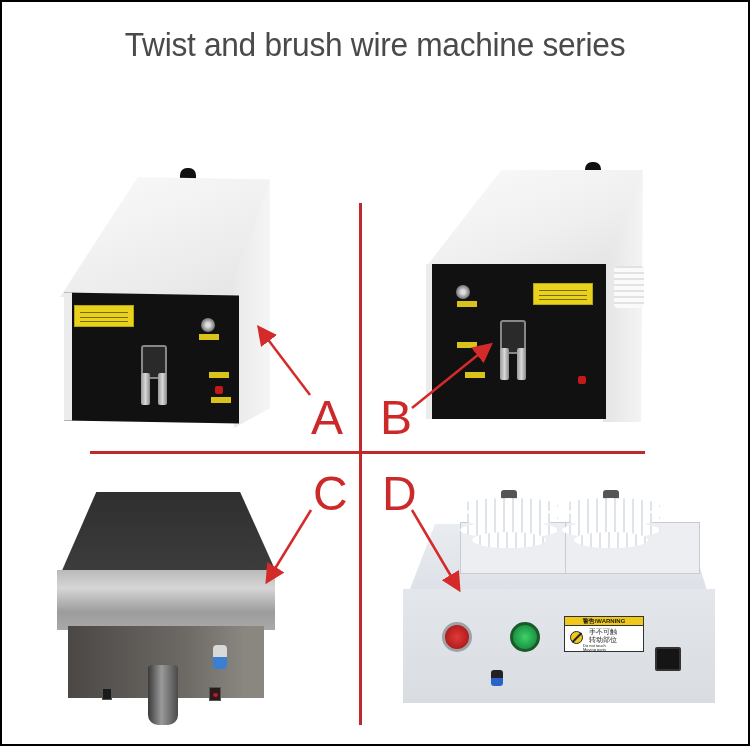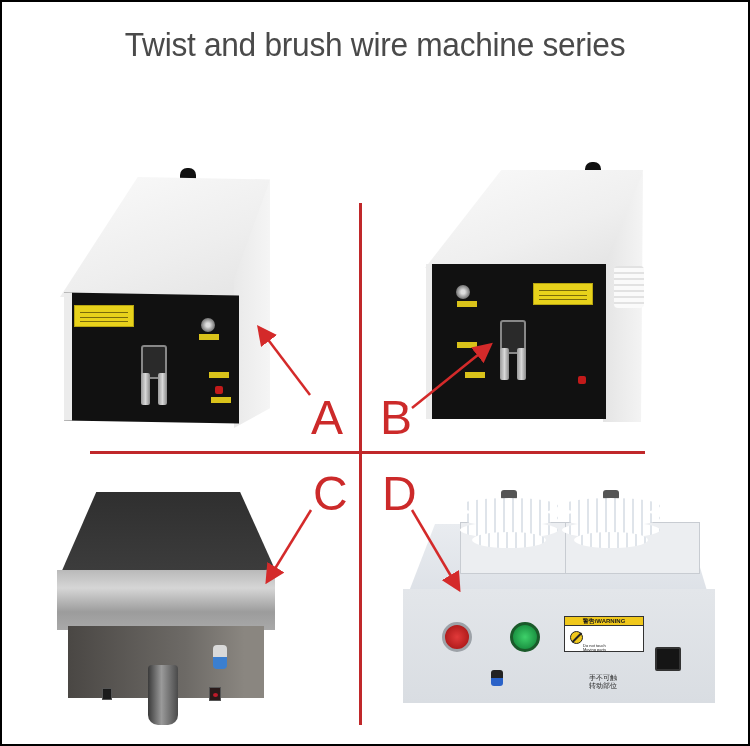--- a/index.html
+++ b/index.html
@@ -163,21 +163,21 @@
     background: #fff; border: 1px solid #333;
     font-family: "Liberation Sans", sans-serif;
   }
   .d-warning .hdr {
     height: 9px; background: #f0c81c; color: #1a1a1a;
     font-size: 6px; font-weight: bold; line-height: 9px; text-align: center;
     border-bottom: 1px solid #333;
   }
   .d-warning .cn {
     position: absolute; left: 24px; top: 11px; font-size: 7px; line-height: 8px;
-    color: #222; font-family: "Liberation Serif", serif; margin-top: 46px;
+    color: #222; font-family: "Liberation Serif", serif;
   }
   .d-warning .en {
     position: absolute; left: 18px; top: 27px; font-size: 4px; line-height: 4px; color: #222;
   }
   .d-warning .noicon {
     position: absolute; left: 5px; top: 14px; width: 13px; height: 13px;
     border-radius: 50%; background: #f0c81c; border: 1.5px solid #222;
   }
   .d-warning .noicon::after {
     content: ""; position: absolute; left: 5px; top: -1px; width: 1.5px; height: 13px;

